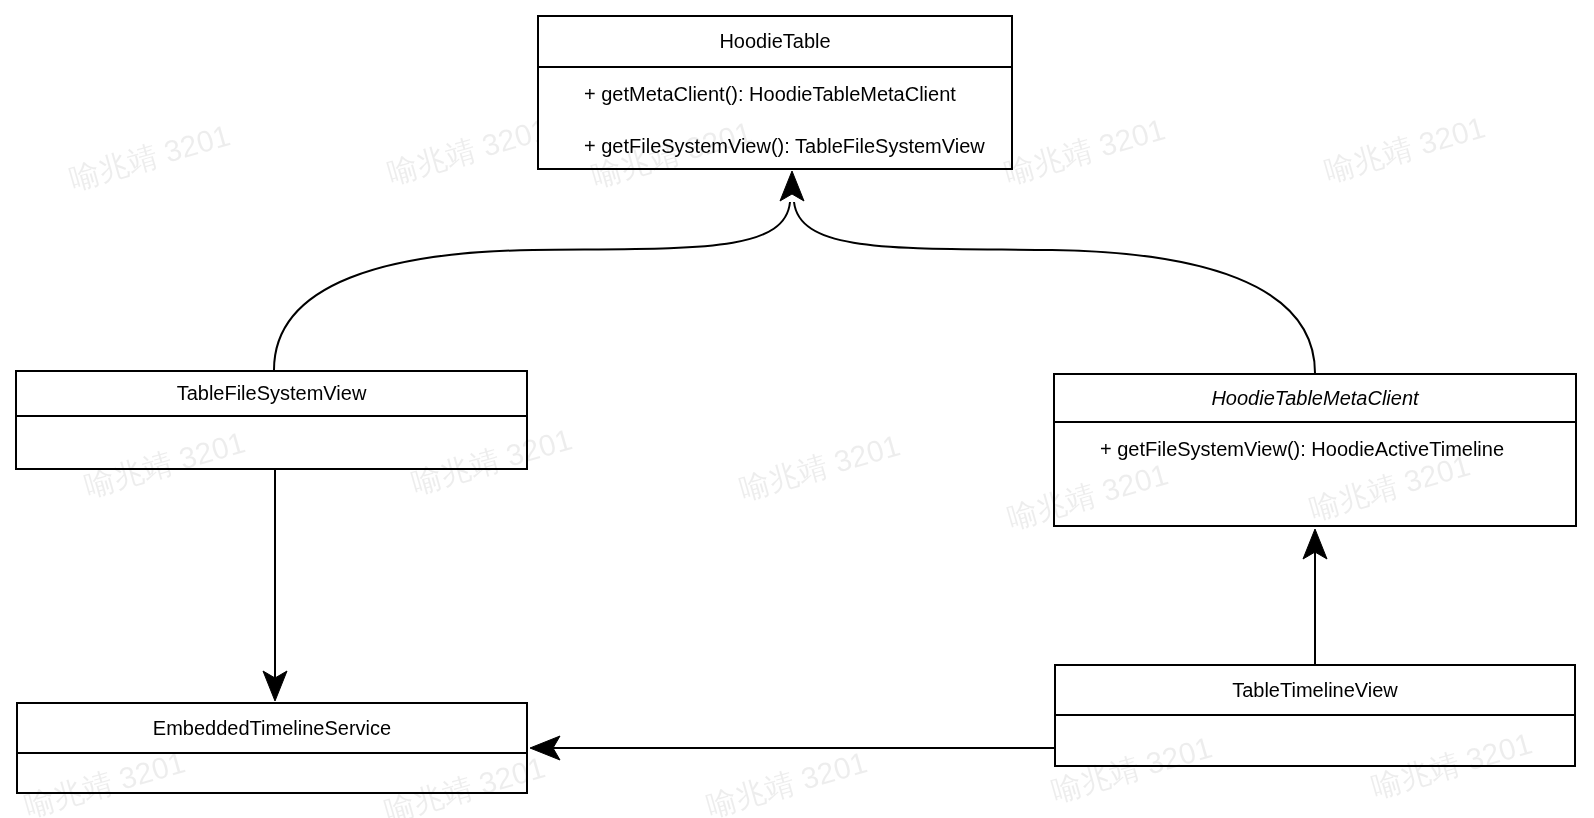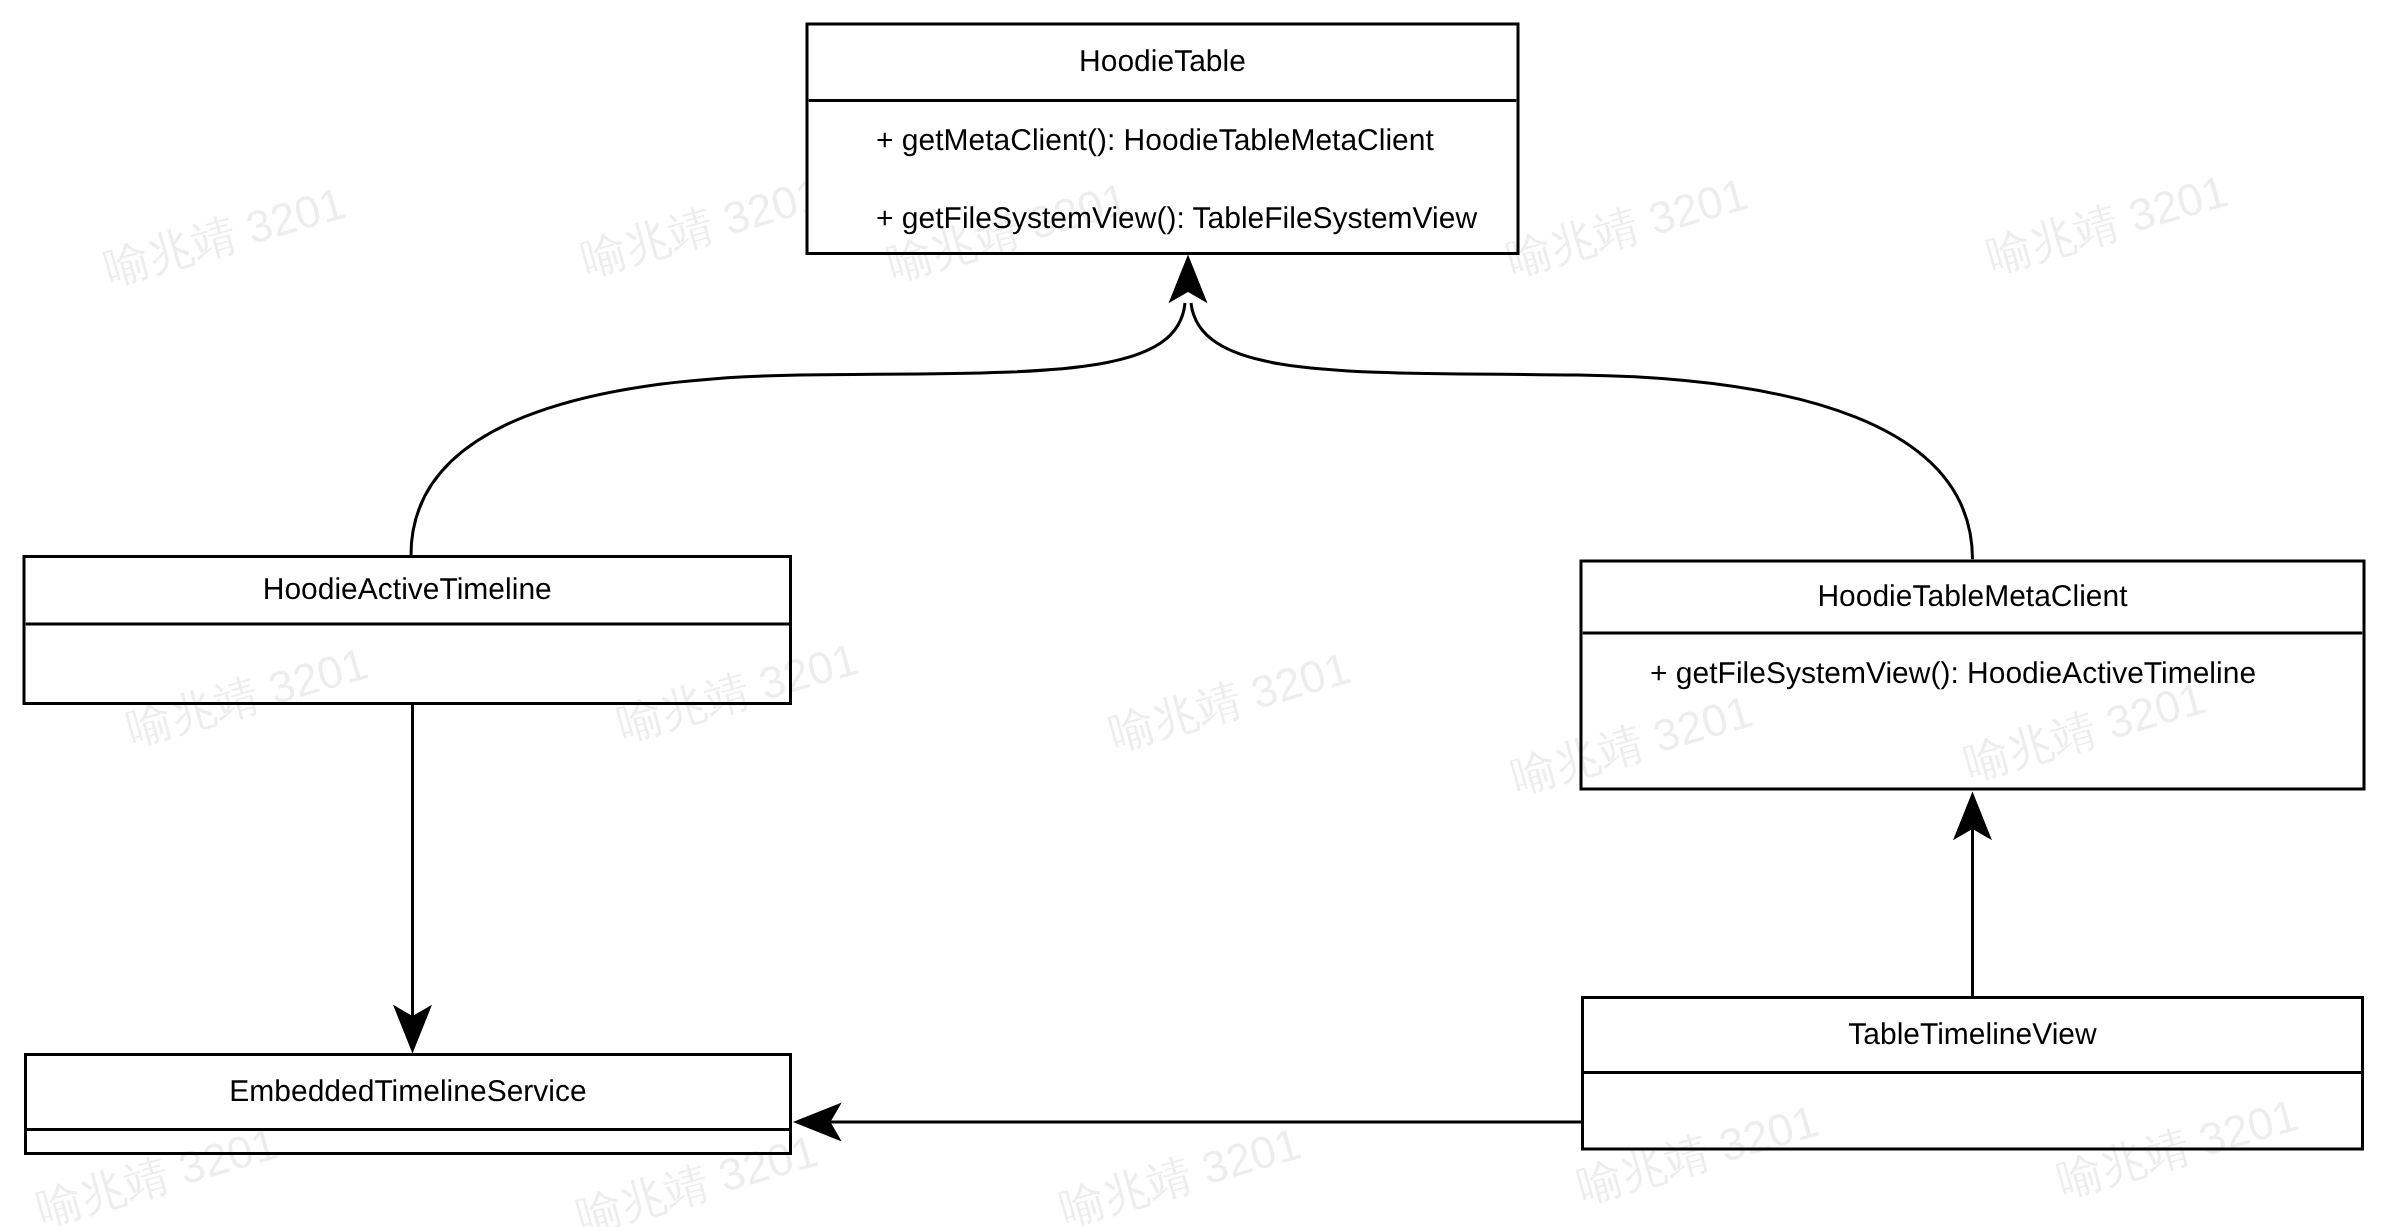--- a/index.html
+++ b/index.html
@@ -105,32 +105,32 @@
 
   <div class="uml-class" style="left:537px; top:15px; width:476px; height:155px;">
     <div class="uml-title" style="height:51px;">HoodieTable</div>
     <div class="uml-body">
       <div class="uml-method">+ getMetaClient(): HoodieTableMetaClient</div>
       <div class="uml-method">+ getFileSystemView(): TableFileSystemView</div>
     </div>
   </div>
 
   <div class="uml-class" style="left:15px; top:370px; width:513px; height:100px;">
-    <div class="uml-title" style="height:45px;">HoodieActiveTimeline</div>
+    <div class="uml-title" style="height:45px;">TableFileSystemView</div>
     <div class="uml-body"></div>
   </div>
 
   <div class="uml-class" style="left:1053px; top:373px; width:524px; height:154px;">
-    <div class="uml-title" style="height:48px;">HoodieTableMetaClient</div>
+    <div class="uml-title" style="height:48px;font-style:italic;">HoodieTableMetaClient</div>
     <div class="uml-body">
       <div class="uml-method">+ getFileSystemView(): HoodieActiveTimeline</div>
     </div>
   </div>
 
-  <div class="uml-class" style="left:16px; top:702px; width:512px; height:68px;">
+  <div class="uml-class" style="left:16px; top:702px; width:512px; height:92px;">
     <div class="uml-title" style="height:50px;">EmbeddedTimelineService</div>
     <div class="uml-body"></div>
   </div>
 
   <div class="uml-class" style="left:1054px; top:664px; width:522px; height:103px;">
     <div class="uml-title" style="height:50px;">TableTimelineView</div>
     <div class="uml-body"></div>
   </div>
 
 </div>

